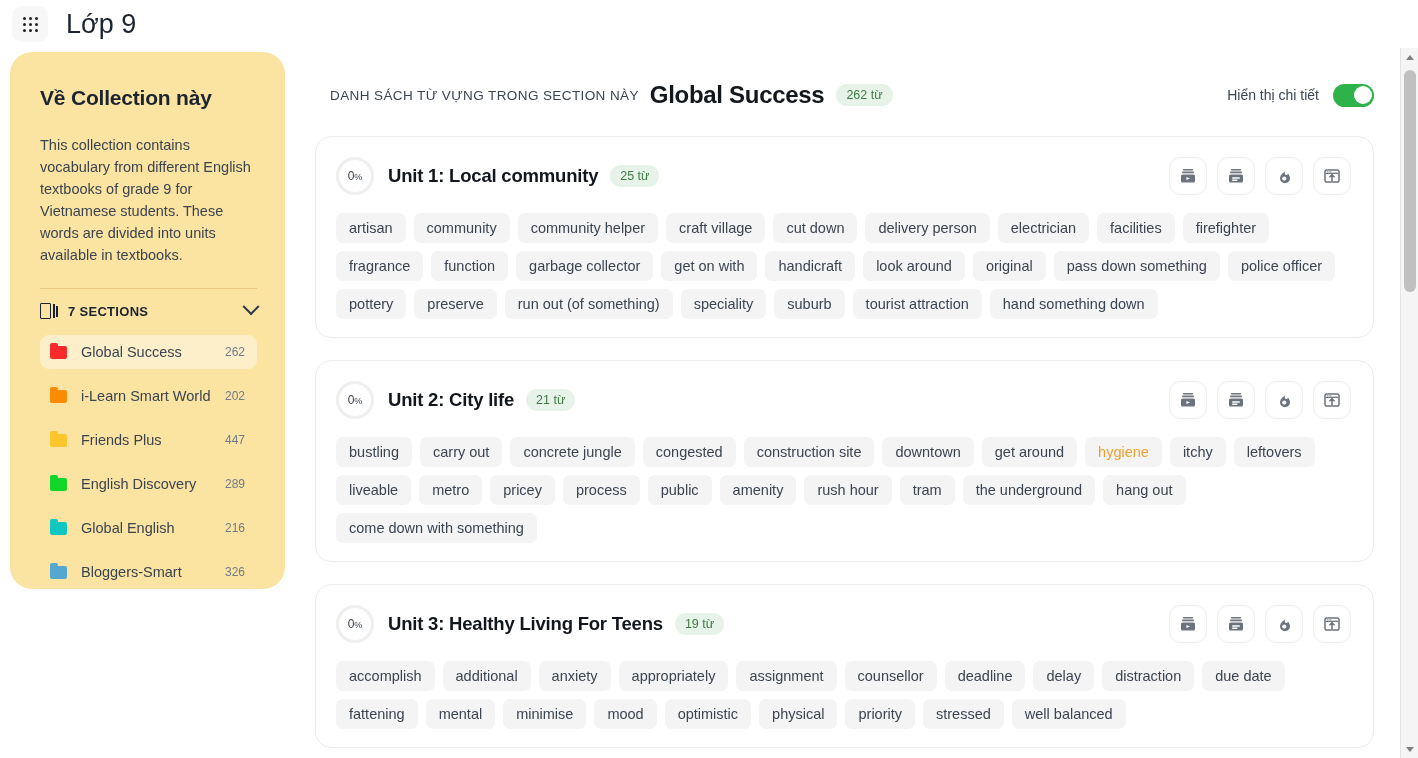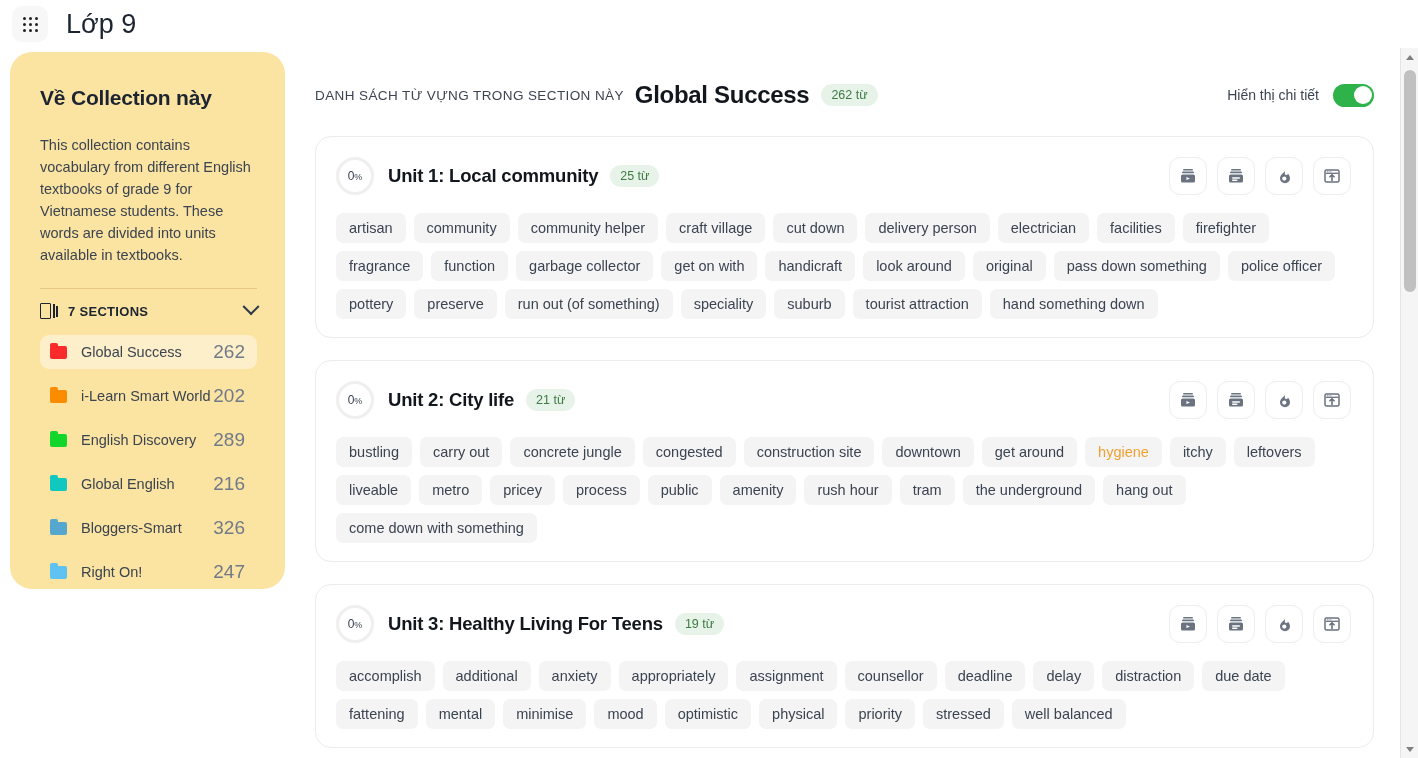--- a/index.html
+++ b/index.html
@@ -105,21 +105,21 @@
   .coll-item.active { background: #FDEFC9; }
   .folder {
     width: 17px; height: 13px; border-radius: 2px; margin-right: 14px; flex: 0 0 auto;
     position: relative;
   }
   .folder::before {
     content: ""; position: absolute; top: -3px; left: 0;
     width: 8px; height: 4px; border-radius: 2px 2px 0 0; background: inherit;
   }
   .coll-name { font-size: 14.5px; color: #3b4451; flex: 1; }
-  .coll-count { font-size: 19px; color: #707a88; }
+  .coll-count { font-size: 12px; color: #707a88; }
 
   
   .main {
     flex: 1;
     position: relative;
     background: #ffffff;
     overflow: hidden;
   }
   .main-inner {
     position: absolute;
@@ -129,20 +129,21 @@
   }
   .main-head {
     display: flex; align-items: center;
     margin-bottom: 24px;
     height: 34px;
   }
   .kicker {
     font-size: 13.5px; letter-spacing: 0.4px;
     color: #3b4451;
     text-transform: uppercase;
+    margin-left: 15px;
   }
   .main-title {
     font-size: 24px; font-weight: 700; color: #12161d;
     margin-left: 11px; letter-spacing: -0.3px;
   }
   .pill-green {
     margin-left: 12px;
     background: #E7F3E9;
     color: #3c7a42;
     font-size: 12.5px;
@@ -265,20 +266,25 @@
           <span class="coll-name">Global Success</span>
           <span class="coll-count">262</span>
         </div>
 
         <div class="coll-item">
           <span class="folder" style="background:#FB8C00"></span>
           <span class="coll-name">i-Learn Smart World</span>
           <span class="coll-count">202</span>
         </div>
 
+        <div class="coll-item">
+          <span class="folder" style="background:#FBC62B"></span>
+          <span class="coll-name">Friends Plus</span>
+          <span class="coll-count">447</span>
+        </div>
 
         <div class="coll-item">
           <span class="folder" style="background:#13D62B"></span>
           <span class="coll-name">English Discovery</span>
           <span class="coll-count">289</span>
         </div>
 
         <div class="coll-item">
           <span class="folder" style="background:#10C8C0"></span>
           <span class="coll-name">Global English</span>

